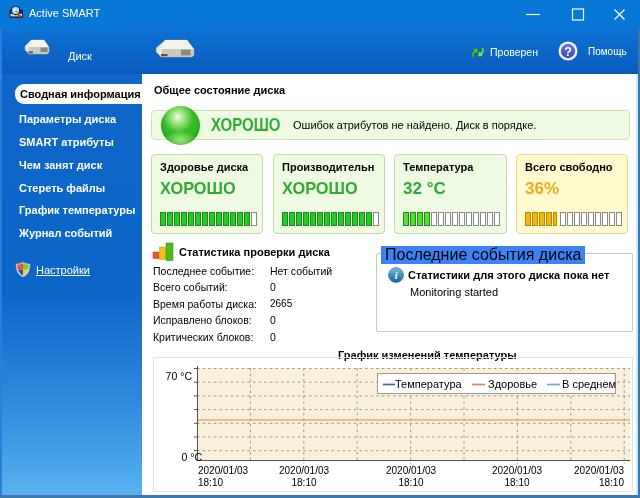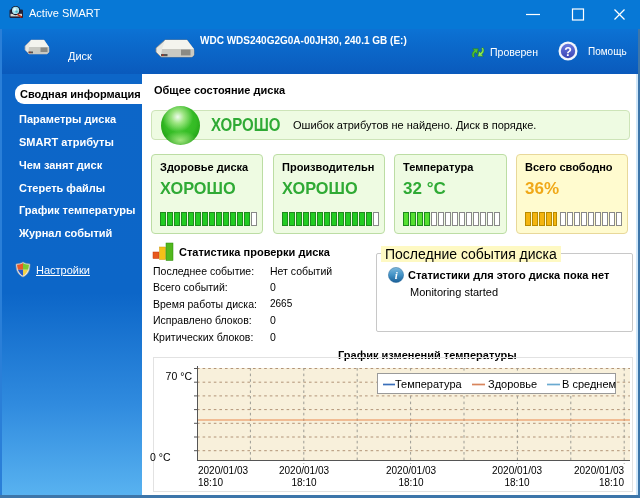--- a/index.html
+++ b/index.html
@@ -41,21 +41,20 @@
   <div class="abs" style="left:68px;top:21px;color:#fff">Диск</div>
 
   <svg class="abs" style="left:154px;top:7px" width="42" height="29" viewBox="0 0 42 29">
     <path d="M11 4 L33 4 L40 14 L40 19 L38 21 L7 21 L2 16 L2 12 Z" fill="#e8e8e2" stroke="#888" stroke-width="0.8"></path>
     <path d="M11 4 L33 4 L40 13 L8 13 Z" fill="#f4f4ee"></path>
     <path d="M8 13 L40 13 L40 19 L38 21 L7 21 Z" fill="#c9c9c2"></path>
     <rect x="27" y="13.6" width="9.5" height="5.8" fill="#8a8a84"></rect>
     <rect x="7" y="18" width="6.5" height="2.2" fill="#555"></rect>
     <rect x="8" y="18.4" width="1.6" height="1.5" fill="#b03020"></rect>
   </svg>
-  <div class="abs b" style="left:200px;top:5.5px;color:#fff;font-size:10px">WDC WDS240G2G0A-00JH30, 240.1 GB (E:)</div>
 
   <svg class="abs" style="left:470px;top:16px;transform:rotate(-38deg)" width="16" height="15" viewBox="0 0 16 15">
     <path d="M1 8.5 C1 5 4 3.7 6.2 3.7 L6.2 1.3 L10.5 4.7 L6.2 8 L6.2 5.7 C4.3 5.7 2.9 6.7 2.9 8.5 Z" fill="#4fc232" stroke="#2a7d1a" stroke-width="0.5"></path>
     <path d="M15 6.5 C15 10 12 11.3 9.8 11.3 L9.8 13.7 L5.5 10.3 L9.8 7 L9.8 9.3 C11.7 9.3 13.1 8.3 13.1 6.5 Z" fill="#8ae858" stroke="#2a7d1a" stroke-width="0.5"></path>
   </svg>
   <div class="abs" style="left:490px;top:17px;color:#fff;font-size:10.5px">Проверен</div>
 
   <svg class="abs" style="left:558px;top:12px" width="20" height="20" viewBox="0 0 20 20">
     <defs>
         <linearGradient id="hg" x1="0" y1="0" x2="0" y2="1">
@@ -133,21 +132,21 @@
 <div class="abs" style="left:153px;top:281px;font-size:10.5px">Всего событий:</div>
 <div class="abs" style="left:270px;top:281px;font-size:10.5px">0</div>
 <div class="abs" style="left:153px;top:298px;font-size:10.5px">Время работы диска:</div>
 <div class="abs" style="left:270px;top:298px;font-size:10px">2665</div>
 <div class="abs" style="left:153px;top:314px;font-size:10.5px">Исправлено блоков:</div>
 <div class="abs" style="left:270px;top:314px;font-size:10.5px">0</div>
 <div class="abs" style="left:153px;top:331px;font-size:10.5px">Критических блоков:</div>
 <div class="abs" style="left:270px;top:331px;font-size:10.5px">0</div>
 
 <div class="abs" style="left:376px;top:253px;width:257px;height:79px;border:1px solid #c8c8c8;border-radius:2px"></div>
-<div class="abs" style="left:381px;top:246px;background:#fef9c3;padding:0 4px;font-size:14px">Последние события диска</div>
+<div class="abs" style="left:381px;top:246px;background:#3b82f6;padding:0 4px;font-size:16px">Последние события диска</div>
 <svg class="abs" style="left:388px;top:267px" width="16" height="16" viewBox="0 0 16 16">
   <defs>
       <linearGradient id="ig" x1="0" y1="0" x2="0" y2="1">
     <stop offset="0" stop-color="#7db8dc"></stop>
         <stop offset="0.5" stop-color="#4292c6"></stop>
         <stop offset="1" stop-color="#1a5e96"></stop>
   </linearGradient>
     </defs>
   <circle cx="8" cy="8" r="7.6" fill="url(#ig)"></circle>
   <circle cx="8" cy="8" r="7.6" fill="none" stroke="#2a6a9a" stroke-width="0.5"></circle>
@@ -188,21 +187,21 @@
     <line x1="1" y1="4.5" x2="4" y2="4.5"></line>
     <line x1="1" y1="18.2" x2="4" y2="18.2"></line>
     <line x1="1" y1="31.9" x2="4" y2="31.9"></line>
     <line x1="1" y1="45.6" x2="4" y2="45.6"></line>
     <line x1="1" y1="59.3" x2="4" y2="59.3"></line>
     <line x1="1" y1="73.0" x2="4" y2="73.0"></line>
     <line x1="1" y1="86.7" x2="4" y2="86.7"></line>
   </g>
 </svg>
 <div class="abs" style="left:150px;top:370px;width:42px;text-align:right;font-size:10.5px">70 °C</div>
-<div class="abs" style="left:150px;top:451px;width:42px;font-size:10.5px">0 °C</div>
+<div class="abs" style="left:160px;top:451px;width:42px;text-align:right;font-size:10.5px">0 °C</div>
 
 <div class="abs" style="left:377px;top:373px;width:239px;height:21px;background:#fff;border:1px solid #9a9a9a"></div>
 <svg class="abs" style="left:383px;top:383px" width="12" height="3">
     <line x1="0" y1="1.5" x2="12" y2="1.5" stroke="#3a6fba" stroke-width="1.7"></line>
   </svg>
 <div class="abs" style="left:395px;top:378px">Температура</div>
 <svg class="abs" style="left:472px;top:383px" width="13" height="3">
     <line x1="0" y1="1.5" x2="13" y2="1.5" stroke="#d8855c" stroke-width="1.7"></line>
   </svg>
 <div class="abs" style="left:488px;top:378px">Здоровье</div>

